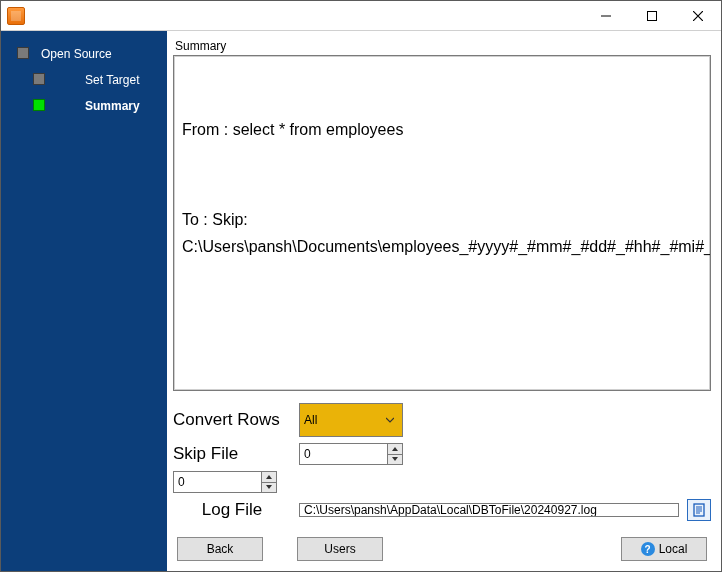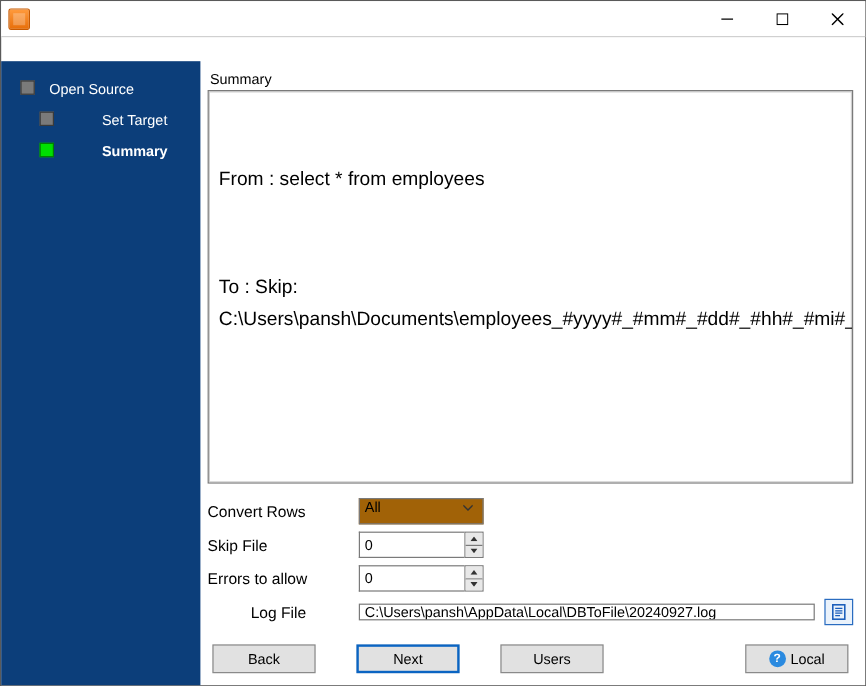--- a/index.html
+++ b/index.html
@@ -3,21 +3,20 @@
 <meta charset="utf-8">
 <style>
   * { box-sizing: border-box; }
   html, body { margin: 0; padding: 0; font-family: "Segoe UI", Tahoma, sans-serif; font-size: 12px; color: #000; }
   .window {
     width: 722px; height: 572px;
     border: 1px solid #5a5a5a;
     background: #fff;
     display: flex; flex-direction: column;
     position: relative;
-    gap: 20px;
   }
   .titlebar {
     height: 30px;
     display: flex; align-items: center;
     background: #fff;
     border-bottom: 1px solid #d0d0d0;
   }
   .app-icon {
     width: 18px; height: 18px;
     margin: 0 6px;
@@ -93,26 +92,26 @@
   .summary-box .from-line { margin-bottom: 8px; }
 
   .options {
     margin-top: 12px;
     display: grid;
     grid-template-columns: 118px 1fr auto;
     row-gap: 6px;
     column-gap: 8px;
     align-items: center;
   }
-  .opt-label { font-size:13px; }
+  .opt-label { font-size:17px; }
   .combo {
-    width: 104px; height: 22px;
+    width: 104px; height: 34px;
     border: 1px solid #7a7a7a;
-    background: #a16207;
-    display: flex; align-items: flex-start;
+    background: #eab308;
+    display: flex; align-items: center;
     padding: 0 4px;
     justify-content: space-between;
     font-size: 12px;
   }
   .combo .chev { width:16px; text-align:center; }
   .spinner-wrap {
     display:flex; align-items:center;
     width: 104px; height:22px;
   }
   .spinner-wrap .num {
@@ -240,21 +239,20 @@
               <div>
                   <svg width="6" height="4" viewBox="0 0 6 4">
                     <path d="M0 0 L6 0 L3 4 Z" fill="#333"></path>
                   </svg>
                 </div>
             </div>
           </div>
         </div>
         <div></div>
 
-        <div class="opt-label">Errors to allow</div>
         <div>
           <div class="spinner-wrap">
             <div class="num">0</div>
             <div class="spinner-btns">
               <div>
                   <svg width="6" height="4" viewBox="0 0 6 4">
                     <path d="M3 0 L6 4 L0 4 Z" fill="#333"></path>
                   </svg>
                 </div>
               <div>
@@ -278,23 +276,20 @@
               <path d="M4 4 H10 M4 6 H10 M4 8 H10 M4 10 H8" stroke="#1a5dbb" stroke-width="1"></path>
             </svg>
           </div>
         </div>
       </div>
 
       <div class="button-row">
         <div class="btn">
           <span>Back</span>
         </div>
-        <div class="btn primary">
-          <span>Next</span>
-        </div>
         <div class="btn">
           <span>Users</span>
         </div>
         <div class="spacer"></div>
         <div class="btn">
           <span class="help-icon">?</span>
           <span>Local</span>
         </div>
       </div>
 

